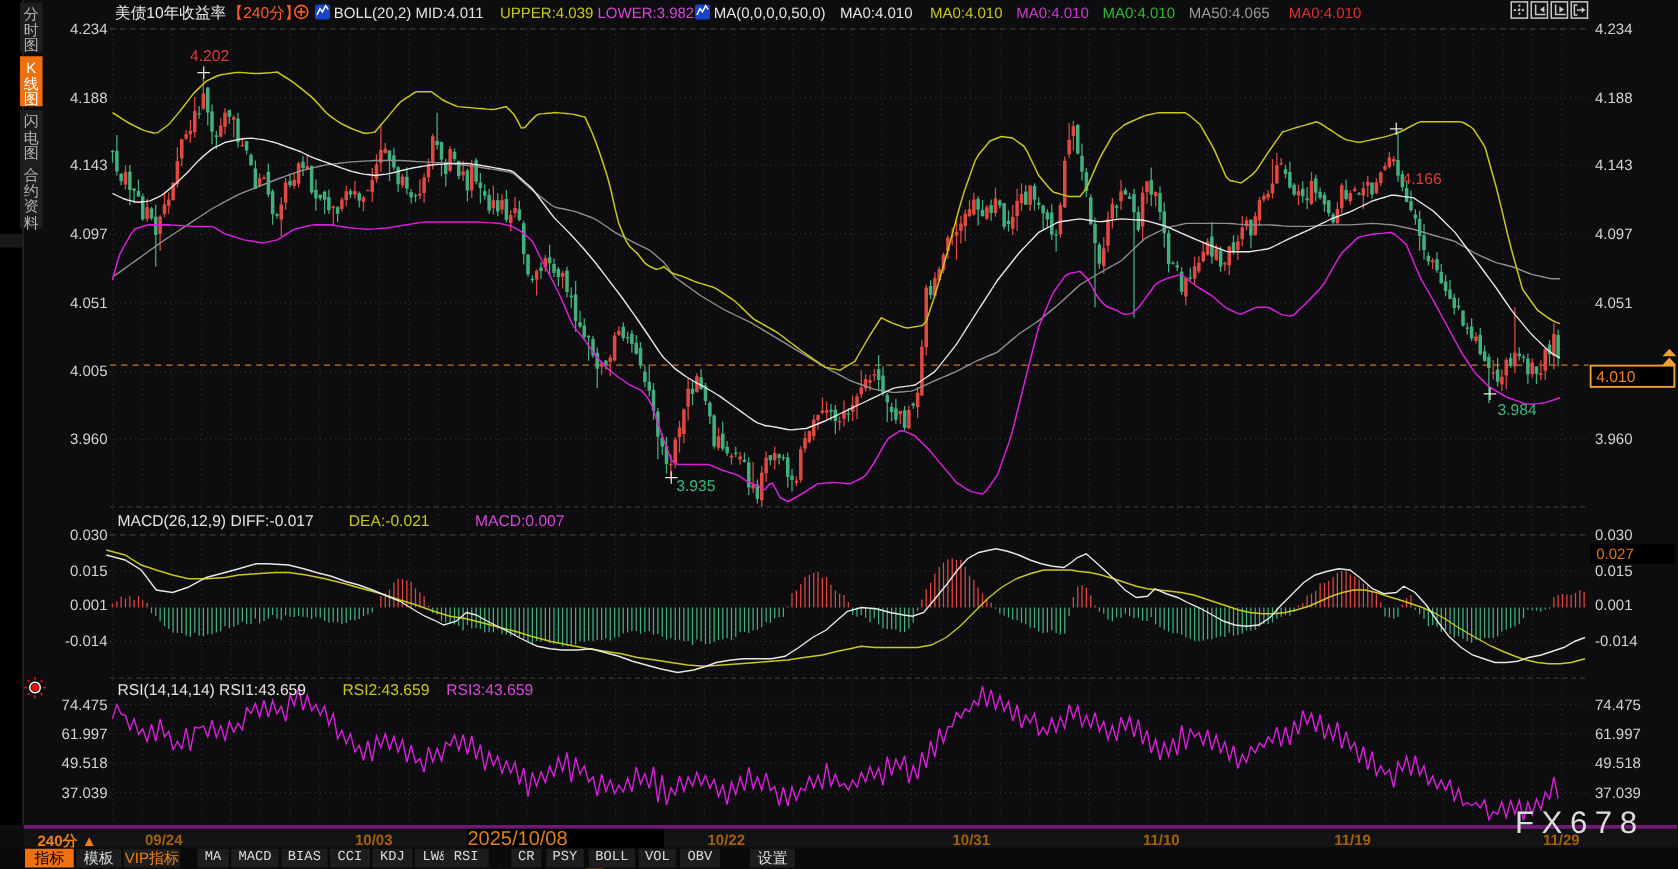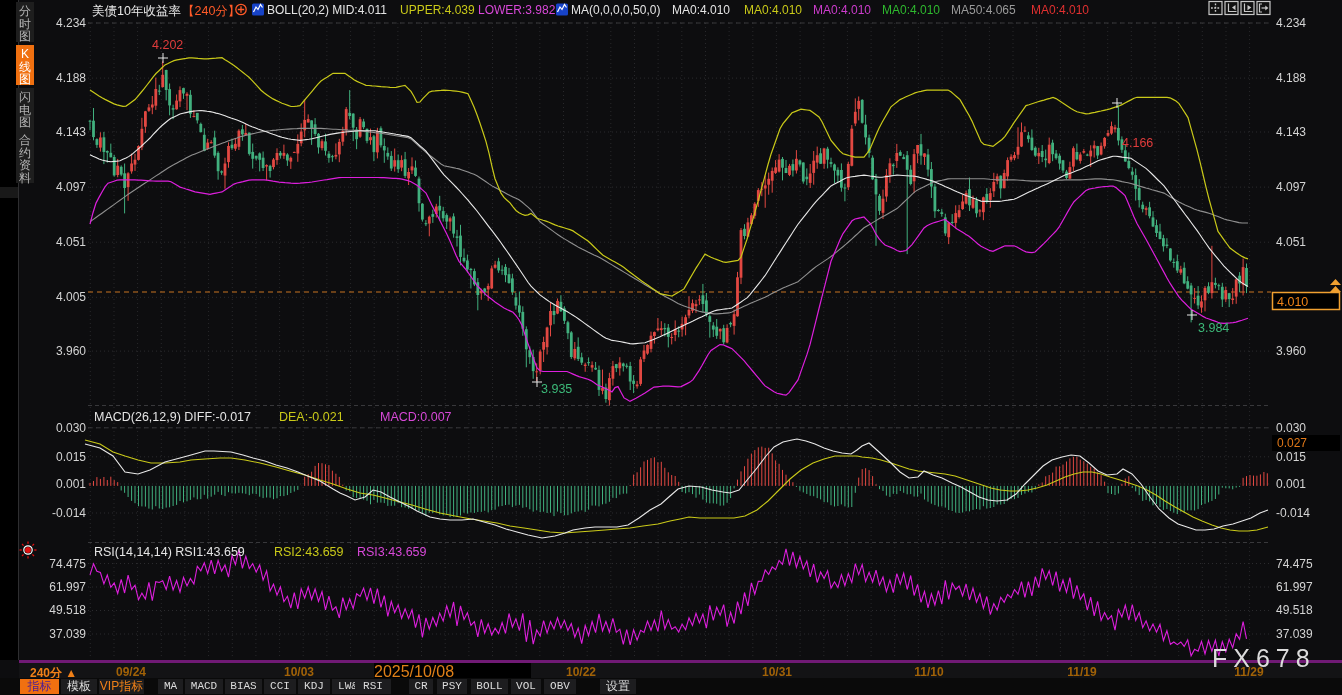--- a/index.html
+++ b/index.html
@@ -1230,21 +1230,21 @@
 <span class="dlab" style="left:112px">09/24</span>
 <span class="dlab" style="left:280px">10/03</span>
 <span class="dlab" style="left:562px">10/22</span>
 <span class="dlab" style="left:758px">10/31</span>
 <span class="dlab" style="left:910px">11/10</span>
 <span class="dlab" style="left:1063px">11/19</span>
 <span class="dlab" style="left:1230px">11/29</span>
 <span class="dbox">2025/10/08 19:00~23:00 三</span>
 </div>
 <div class="abs toolbar">
-<span class="tb" style="left:20px;width:39px;background:#f07010;color:#4c1d95">指标</span>
+<span class="tb" style="left:20px;width:39px;background:#f07010;color:#000000">指标</span>
 <span class="tb" style="left:61px;width:36px">模板</span>
 <span class="tb" style="left:99px;width:45px;color:#f08018">VIP指标</span>
 <span class="tb tbm" style="left:158px;width:25px">MA</span>
 <span class="tb tbm" style="left:185px;width:38px">MACD</span>
 <span class="tb tbm" style="left:225px;width:37px">BIAS</span>
 <span class="tb tbm" style="left:264px;width:32px">CCI</span>
 <span class="tb tbm" style="left:298px;width:32px">KDJ</span>
 <span class="tb tbm" style="left:332px;width:32px">LW&amp;</span>
 <span class="tb tbm" style="left:355px;width:36px">RSI</span>
 <span class="tb tbm" style="left:409px;width:24px">CR</span>

